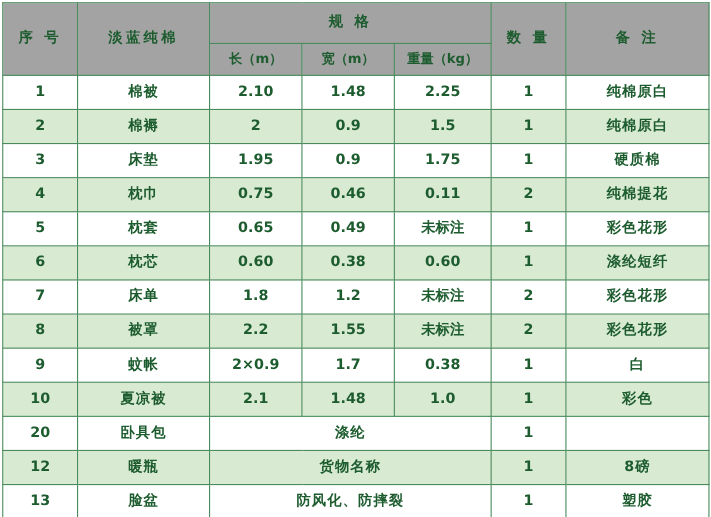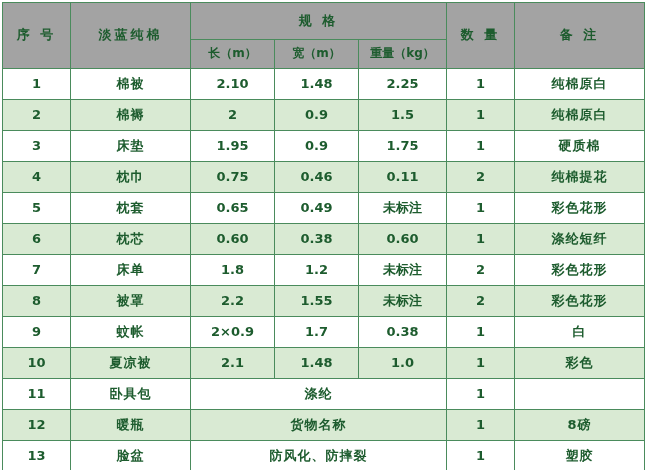--- a/index.html
+++ b/index.html
@@ -195,21 +195,21 @@
         <tr class="body-row row-even">
           <td class="num">10</td>
           <td class="name">夏凉被</td>
           <td class="num">2.1</td>
           <td class="num">1.48</td>
           <td class="num">1.0</td>
           <td class="num">1</td>
           <td class="note">彩色</td>
         </tr>
         <tr class="body-row row-odd">
-          <td class="num">11</td>
+          <td class="num">20</td>
           <td class="name">卧具包</td>
           <td class="span-spec" colspan="3">涤纶</td>
           <td class="num">1</td>
           <td class="note"></td>
         </tr>
         <tr class="body-row row-even">
           <td class="num">12</td>
           <td class="name">暖瓶</td>
           <td class="span-spec" colspan="3">货物名称</td>
           <td class="num">1</td>

